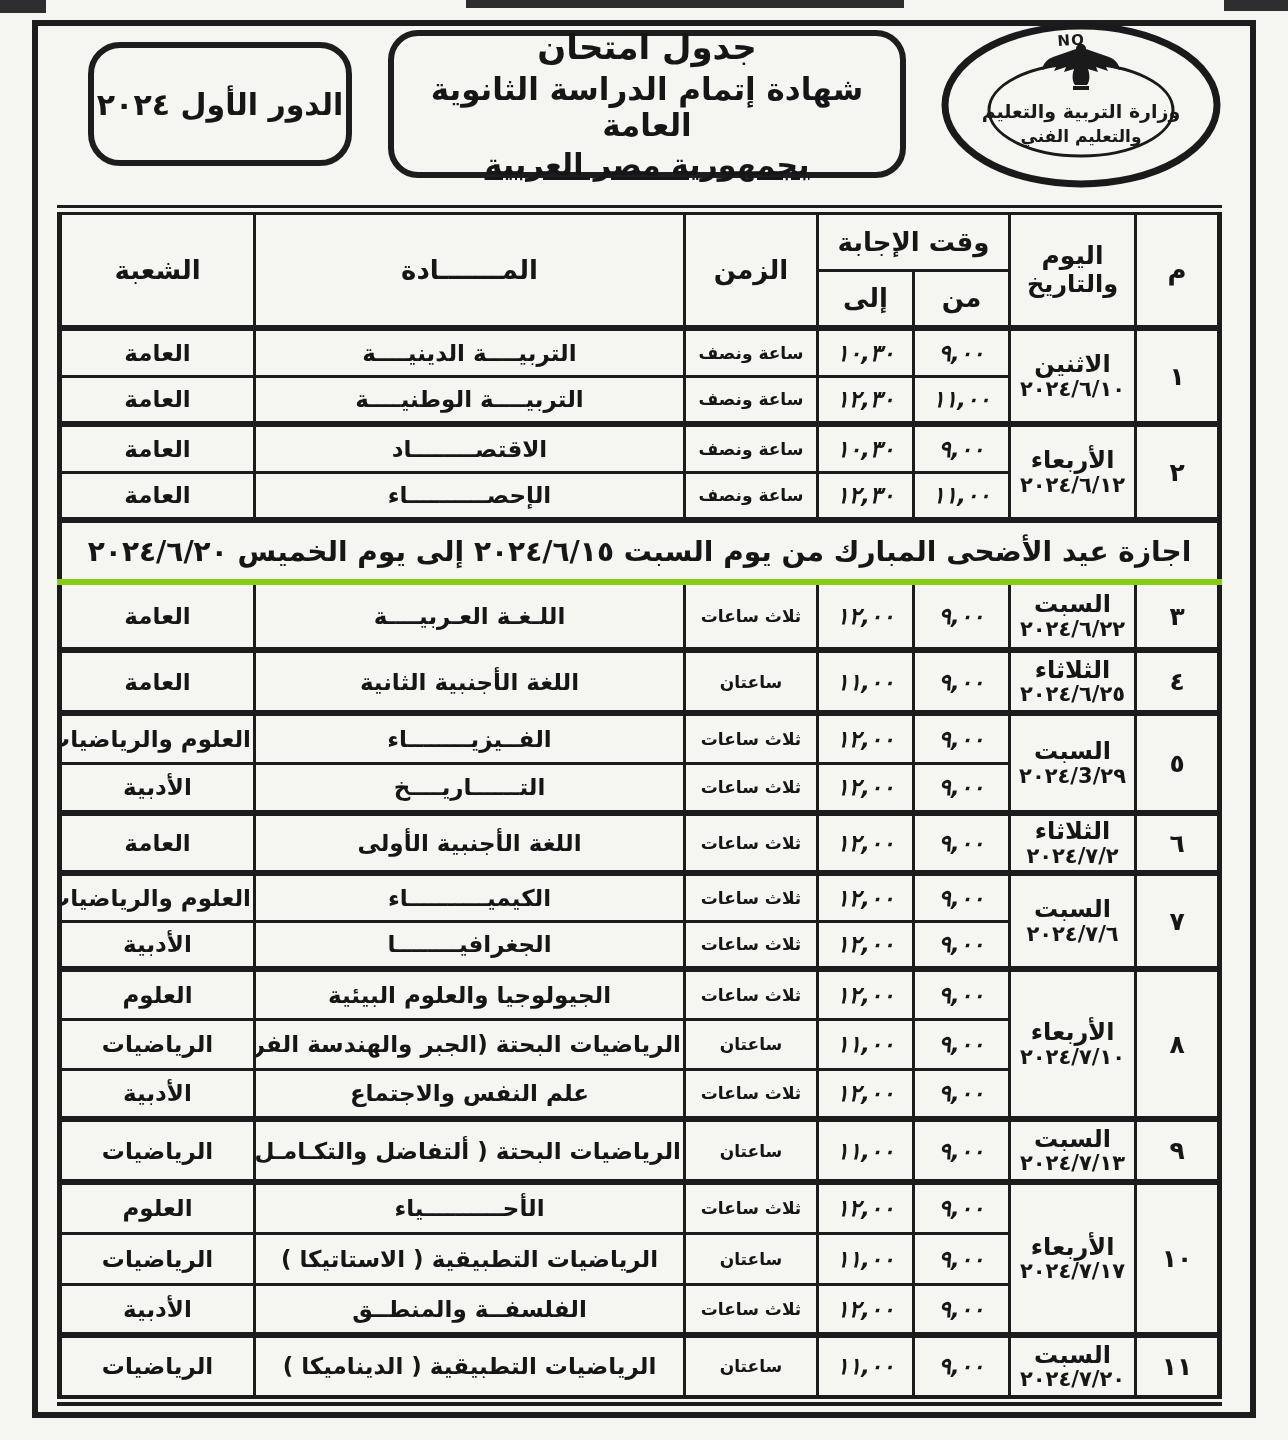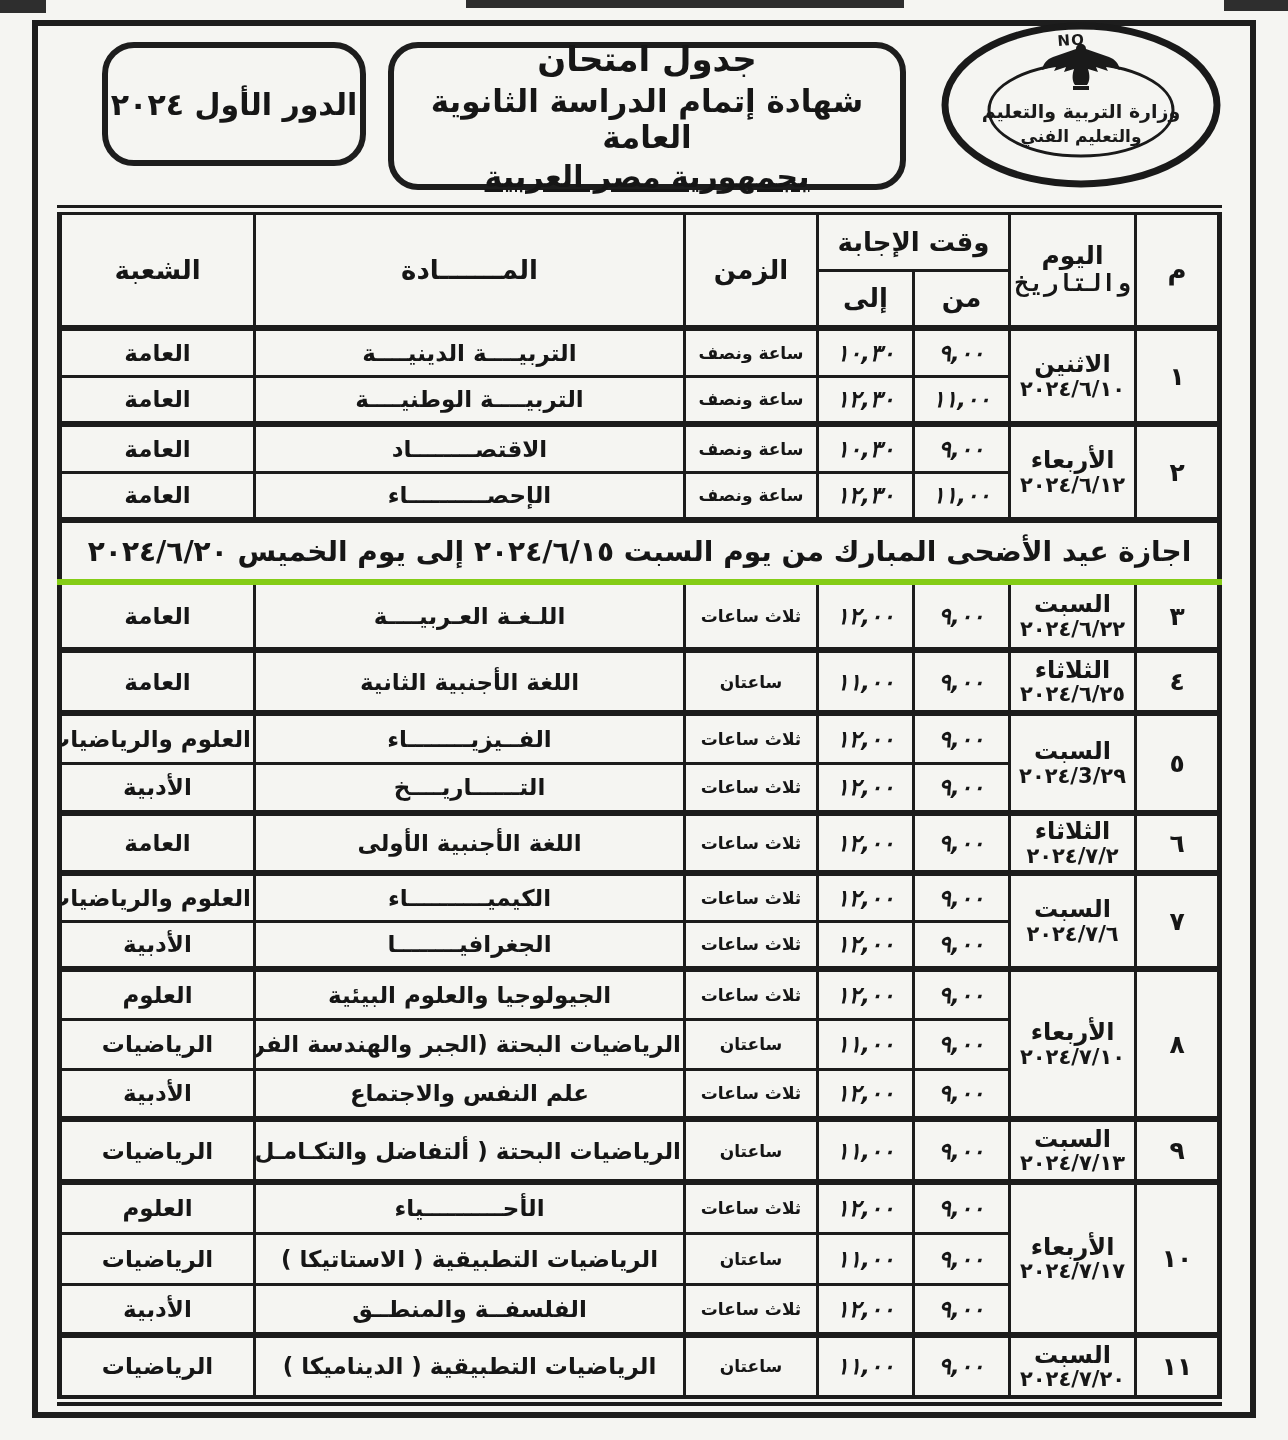--- a/index.html
+++ b/index.html
@@ -17,28 +17,28 @@
   .art1 { left:0; top:0; width:46px; height:13px; }
   .art2 { left:466px; top:0; width:438px; height:8px; }
   .art3 { left:1224px; top:0; width:64px; height:11px; }
 
   .page-frame {
     position:absolute; left:32px; top:20px; width:1224px; height:1398px;
     border:6px solid #1d1d1d;
   }
 
   .round-box {
-    position:absolute; left:102px; top:42px; width:264px; height:124px;
+    position:absolute; left:88px; top:42px; width:264px; height:124px;
     border:6px solid #1d1d1d; border-radius:32px;
     display:flex; align-items:center; justify-content:center;
     font-size:30px; letter-spacing:0.5px;
   }
 
   .title-box {
-    position:absolute; left:388px; top:42px; width:518px; height:148px;
+    position:absolute; left:388px; top:30px; width:518px; height:148px;
     border:6px solid #1d1d1d; border-radius:30px;
     display:flex; flex-direction:column; align-items:center; justify-content:center;
     gap:4px; text-align:center;
   }
   .title-l1 { font-size:34px; }
   .title-l2 { font-size:31px; }
   .title-l3 { font-size:30px;text-decoration:underline; }
 
   .seal { position:absolute; left:935px; top:18px; width:292px; height:174px; }
 
@@ -49,21 +49,21 @@
     direction:rtl;
   }
   table.schedule { border:5px solid #1c1c1c; border-top:10px double #1c1c1c; border-bottom:11px double #1c1c1c; }
   .schedule th, .schedule td {
     border:3px solid #1c1c1c;
     text-align:center; vertical-align:middle;
     padding:0 2px; overflow:hidden; white-space:nowrap;
   }
   .schedule thead th { font-size:26px;text-align:center; }
   .h-day-l1 { font-size:25px; line-height:1.15; }
-  .h-day-l2 { font-size:24px; line-height:1.15;font-family:Liberation Mono, monospace; }
+  .h-day-l2 { font-size:24px; line-height:1.15; }
   .h-sub { font-size:25px; }
 
   tr.gs > th, tr.gs > td { border-top:6px solid #1c1c1c; }
   tr.hol > td { border-top:6px solid #1c1c1c; border-bottom:6px solid #84cc16; font-size:28px; }
 
   .c-serial { font-size:25px; }
   .c-day { line-height:1.1; }
   .c-day .day  { font-size:24px; }
   .c-day .date { font-size:21px; direction:ltr; }
   .c-time { font-size:23px;font-style:italic; }

